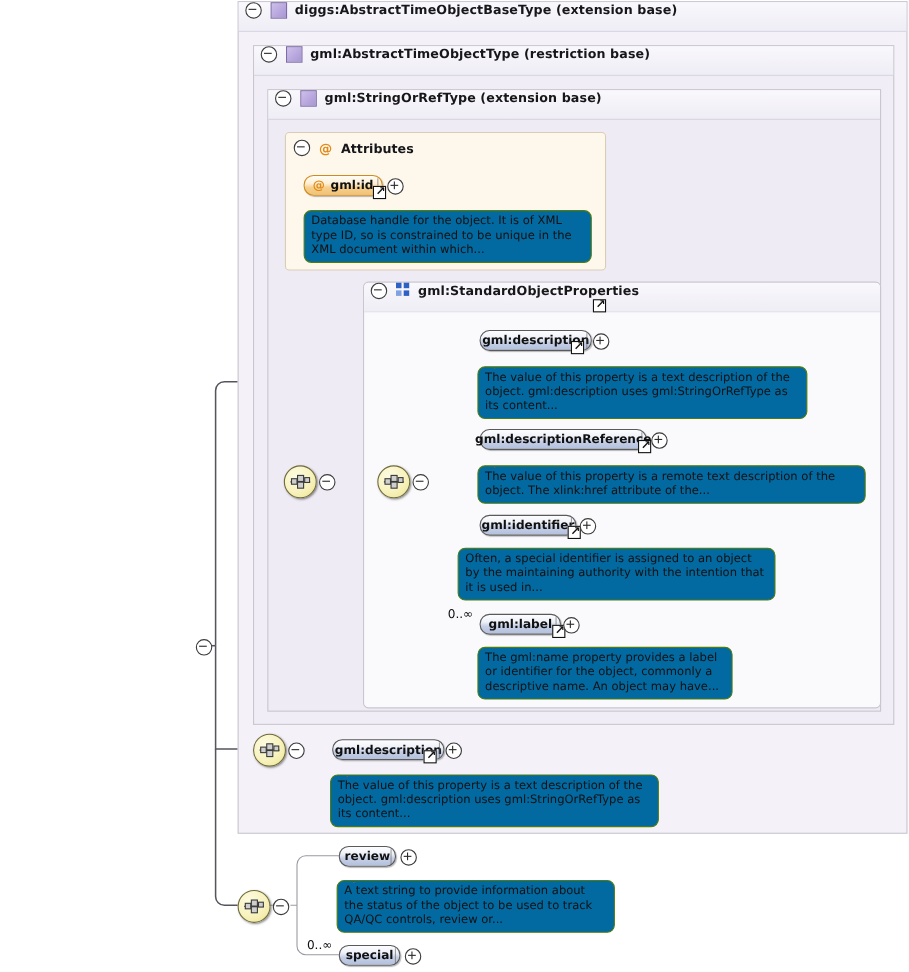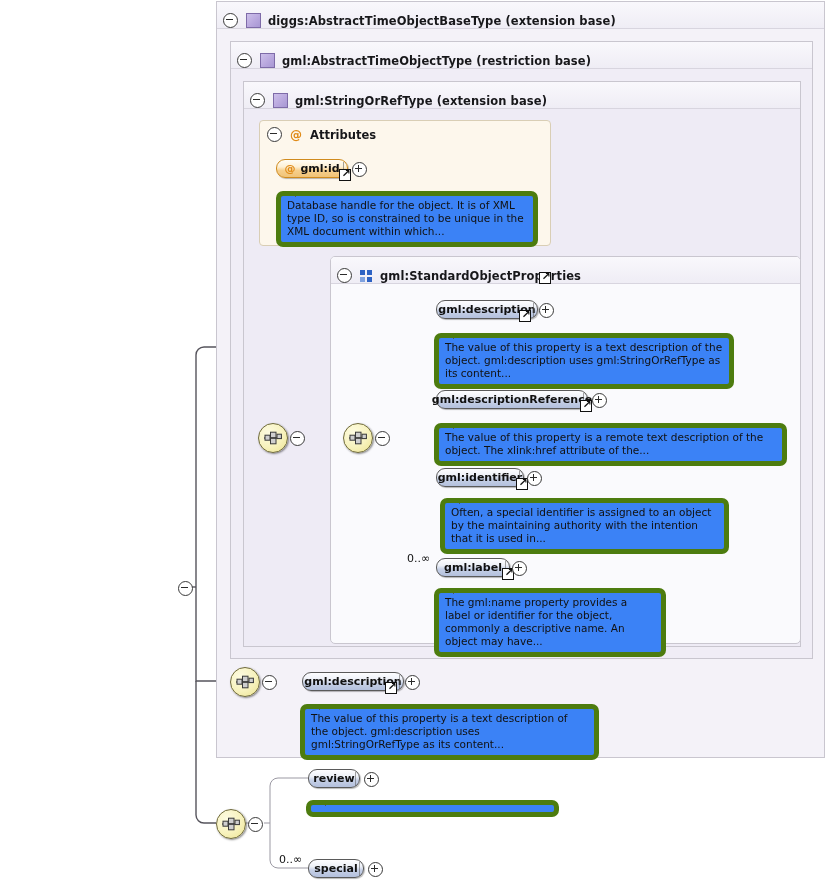--- a/index.html
+++ b/index.html
@@ -16,21 +16,21 @@
     border:1px solid #c9c6cf;
     background:#f2f0f7;
     box-sizing:border-box;
   }
   .panel.p1{background:#f4f2f8;}
   .panel.p2{background:#f0edf6;}
   .panel.p3{background:#eeebf5;}
   .panel-head{
     position:absolute;left:0;top:0;right:0;height:27px;
     border-bottom:1px solid #d8d5df;
-    display:flex;align-items:flex-end;
+    display:flex;align-items:flex-start;
     box-sizing:border-box;padding-left:6px;
     background:linear-gradient(to bottom,#f9f8fc,#efedf5);
   }
   .panel-title{
     font-size:11.5px;font-weight:bold;color:#17171a;
     margin-left:7px;white-space:nowrap;letter-spacing:.1px;
   }
 
   
   .minus{
@@ -103,21 +103,21 @@
     box-sizing:border-box;
   }
   .jump::after{
     content:"\2197";position:absolute;left:0;top:-3px;width:12px;
     text-align:center;font-size:11px;line-height:13px;color:#111;font-weight:bold;
   }
 
   
   .doc{
     position:absolute;box-sizing:border-box;
-    border:5px solid #4d7c0f;border-radius:7px;background:#3b82f6;
+    border:1px solid #4d7c0f;border-radius:7px;background:#0369a1;
     padding:3px 6px 4px 6px;
     font-size:10.5px;line-height:13px;color:#111;
   }
   .doc .tail{
     position:absolute;top:-7px;left:14px;width:14px;height:8px;overflow:hidden;
   }
   .doc .tail::before{
     content:"";position:absolute;left:0;top:7px;width:11px;height:11px;
     background:#f4f4f4;border-left:1px solid #2b2b2b;border-top:1px solid #2b2b2b;
     transform:rotate(45deg);transform-origin:0 0;
@@ -307,21 +307,21 @@
     <span class="tail"></span>
     <span>The value of this property is a remote text description of the object. The xlink:href attribute of the...</span>
   </div>
 
   <div class="pill" style="left:436px;top:468px;width:88px;">
     <span>gml:identifier</span>
     <span class="notch"></span>
   </div>
   <span class="jump" style="left:516px;top:478px;"></span>
   <span class="plus" style="position:absolute;left:527px;top:471px;"></span>
-  <div class="doc" style="left:440px;top:498px;width:289px;">
+  <div class="doc" style="left:416px;top:498px;width:289px;">
     <span class="tail"></span>
     <span>Often, a special identifier is assigned to an object by the maintaining authority with the intention that it is used in...</span>
   </div>
 
   <span class="card" style="left:407px;top:552px;">0..∞</span>
   <div class="pill" style="left:436px;top:558px;width:74px;">
     <span>gml:label</span>
     <span class="notch"></span>
   </div>
   <span class="jump" style="left:502px;top:568px;"></span>
@@ -342,20 +342,21 @@
     <span>The value of this property is a text description of the object. gml:description uses gml:StringOrRefType as its content...</span>
   </div>
 
   <div class="pill" style="left:308px;top:769px;width:52px;">
     <span>review</span>
     <span class="notch"></span>
   </div>
   <span class="plus" style="position:absolute;left:364px;top:772px;"></span>
   <div class="doc" style="left:306px;top:800px;width:253px;">
     <span class="tail"></span>
+    <span>A text string to provide information about the status of the object to be used to track QA/QC controls, review or...</span>
   </div>
 
   <span class="card" style="left:279px;top:853px;">0..∞</span>
   <div class="pill" style="left:308px;top:859px;width:56px;">
     <span>special</span>
     <span class="notch"></span>
   </div>
   <span class="plus" style="position:absolute;left:368px;top:862px;"></span>
 
   <span class="minus" style="position:absolute;left:178px;top:581px;"></span>

